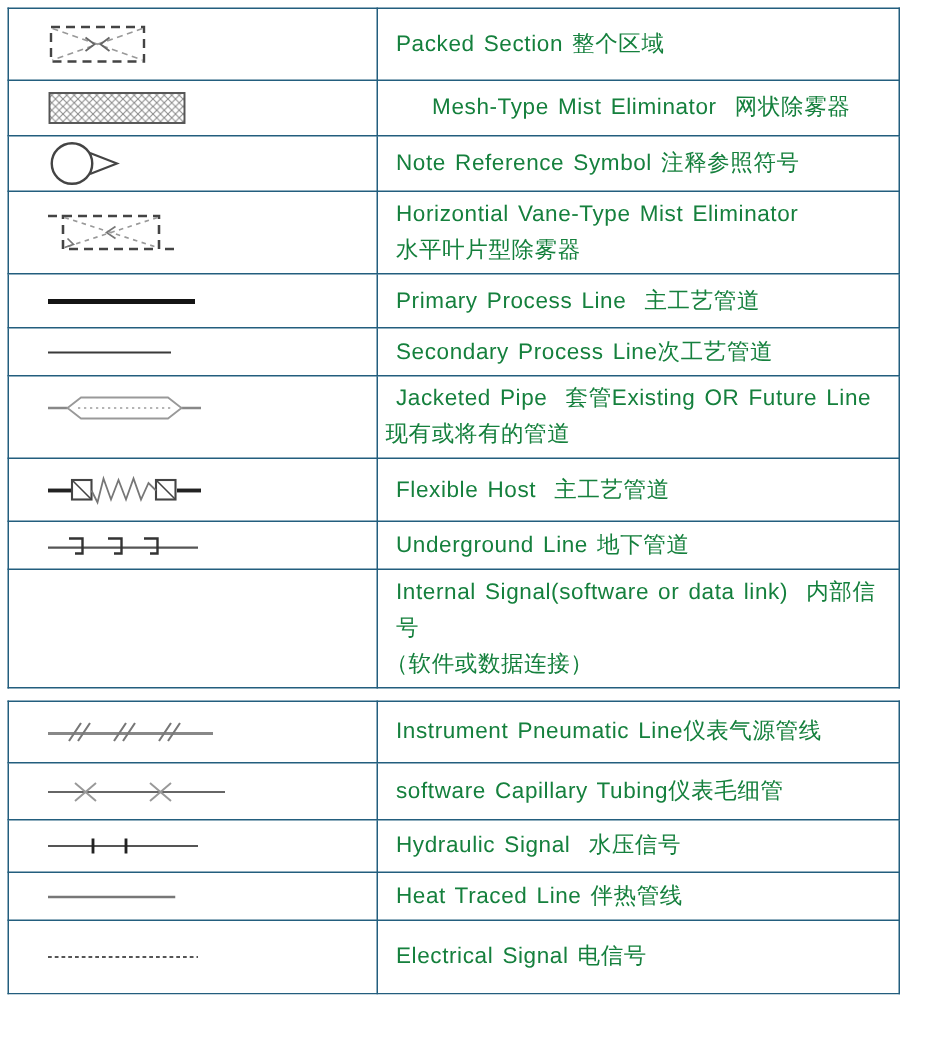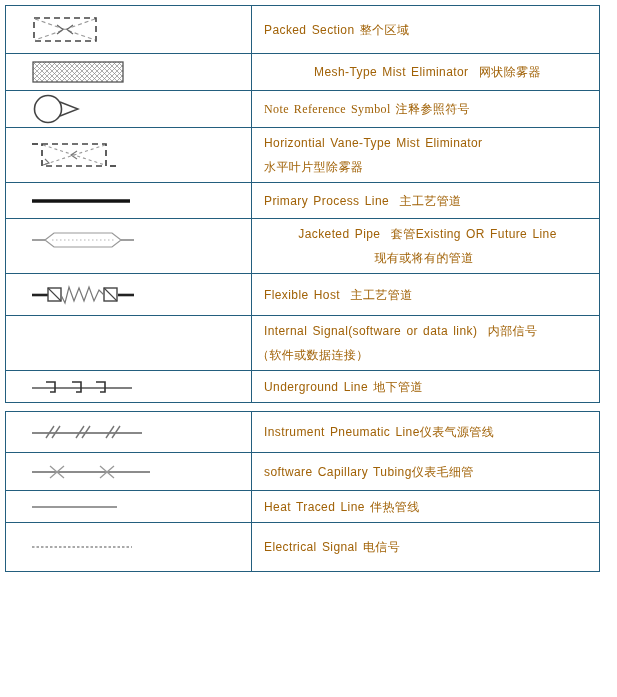--- a/index.html
+++ b/index.html
@@ -2,21 +2,21 @@
 <html><head>
 <meta charset="utf-8">
 <style>
   html,body{margin:0;padding:0;background:#ffffff;width:617px;}
   body{font-family:"Liberation Sans","DejaVu Sans",sans-serif;}
   .legend{border-collapse:collapse;margin-left:5px;width:595px;table-layout:fixed;}
   .legend td{border:1.5px solid #235e7e;vertical-align:middle;}
   #table1{margin-top:5px;}
   #table2{margin-top:8px;}
   td.sym{width:218px;padding-left:26px;}
-  td.txt{padding:3px 8px 3px 12px;font-size:12px;color:#a16207;
+  td.txt{padding:3px 8px 3px 12px;font-size:15px;color:#15803d;
          letter-spacing:0.4px;word-spacing:1.5px;line-height:24px;}
   td.txt div{white-space:pre-wrap;}
   .outdent{margin-left:-7px;}
   svg{display:block;}
 </style>
 </head>
 <body>
 
 <table class="legend" id="table1">
   <tbody>
@@ -42,21 +42,21 @@
             <path d="M0,5 L5,0 M0,0 L5,5" stroke="#8a8a8a" stroke-width="0.7"></path>
           </pattern>
         </defs>
         <rect x="1" y="1" width="90" height="20" fill="url(#meshhatch)" stroke="#555" stroke-width="1.3"></rect>
       </svg>
     </td>
     <td class="txt">
           <div>Mesh-Type Mist Eliminator  网状除雾器</div>
         </td>
   </tr>
-  <tr style="height:29px;font-family:Liberation Serif, serif;">
+  <tr style="height:29px;">
     <td class="sym">
       <svg width="56" height="34" viewBox="0 0 56 34">
         <circle cx="16" cy="17" r="13.5" fill="none" stroke="#444" stroke-width="1.6"></circle>
         <path d="M28,10 L46,17 L28,24" fill="none" stroke="#444" stroke-width="1.4"></path>
       </svg>
     </td>
     <td class="txt">
           <div>Note Reference Symbol 注释参照符号</div>
         </td>
   </tr>
@@ -80,21 +80,31 @@
   <tr style="height:36px;margin-top:20px;">
     <td class="sym">
       <svg width="98" height="6" viewBox="0 0 98 6">
         <line x1="0" y1="3" x2="98" y2="3" stroke="#141414" stroke-width="3.4"></line>
       </svg>
     </td>
     <td class="txt">
           <div>Primary Process Line  主工艺管道</div>
         </td>
   </tr>
-  <tr style="height:55px;text-align:center;">
+  <tr style="height:32px;">
+    <td class="sym">
+      <svg width="82" height="4" viewBox="0 0 82 4">
+        <line x1="0" y1="2" x2="82" y2="2" stroke="#3a3a3a" stroke-width="1.4"></line>
+      </svg>
+    </td>
+    <td class="txt">
+          <div>Secondary Process Line次工艺管道</div>
+        </td>
+  </tr>
+  <tr style="height:55px;">
     <td class="sym" style="vertical-align:top;padding-top:10px;">
       <svg width="102" height="22" viewBox="0 0 102 22">
         <line x1="0" y1="11" x2="13" y2="11" stroke="#888" stroke-width="1.6"></line>
         <line x1="89" y1="11" x2="102" y2="11" stroke="#888" stroke-width="1.6"></line>
         <path d="M13,11 L22,4 H80 L89,11 L80,18 H22 Z" fill="none" stroke="#999" stroke-width="1.2"></path>
         <line x1="20" y1="11" x2="82" y2="11" stroke="#b5b5b5" stroke-width="1.2" stroke-dasharray="1.5,2.5"></line>
       </svg>
     </td>
     <td class="txt">
       <div>Jacketed Pipe  套管Existing OR Future Line</div>
@@ -110,39 +120,39 @@
         <line x1="16" y1="6" x2="29" y2="19" stroke="#444" stroke-width="1.1"></line>
         <rect x="72" y="6" width="13" height="13" fill="#fff" stroke="#444" stroke-width="1.4"></rect>
         <line x1="72" y1="6" x2="85" y2="19" stroke="#444" stroke-width="1.1"></line>
         <polyline points="29,13 33,21 37,5 42,19 47,6 52,19 57,5 62,19 67,8 72,13" fill="none" stroke="#777" stroke-width="1.2"></polyline>
       </svg>
     </td>
     <td class="txt">
           <div>Flexible Host  主工艺管道</div>
         </td>
   </tr>
-  <tr style="height:54px;">
-    <td class="sym"></td>
-    <td class="txt">
-      <div>Internal Signal(software or data link)  内部信号</div>
-      <div class="outdent">（软件或数据连接）</div>
-    </td>
-  </tr>
   <tr style="height:32px;">
     <td class="sym">
       <svg width="100" height="16" viewBox="0 0 100 16">
         <line x1="0" y1="9" x2="100" y2="9" stroke="#555" stroke-width="1.5"></line>
         <path d="M14,3 h9 v10 h-5" fill="none" stroke="#333" stroke-width="1.6"></path>
         <path d="M40,3 h9 v10 h-5" fill="none" stroke="#333" stroke-width="1.6"></path>
         <path d="M64,3 h9 v10 h-5" fill="none" stroke="#333" stroke-width="1.6"></path>
       </svg>
     </td>
     <td class="txt">
           <div>Underground Line 地下管道</div>
         </td>
+  </tr>
+  <tr style="height:54px;">
+    <td class="sym"></td>
+    <td class="txt">
+      <div>Internal Signal(software or data link)  内部信号</div>
+      <div class="outdent">（软件或数据连接）</div>
+    </td>
   </tr>
 </tbody>
   </table>
 
 <table class="legend" id="table2">
   <tbody>
       <tr style="height:41px;">
     <td class="sym">
       <svg width="110" height="16" viewBox="0 0 110 16">
         <line x1="0" y1="9" x2="110" y2="9" stroke="#888" stroke-width="2"></line>
@@ -160,20 +170,32 @@
       <svg width="118" height="18" viewBox="0 0 118 18">
         <line x1="0" y1="9" x2="118" y2="9" stroke="#666" stroke-width="1.3"></line>
         <path d="M18,3 L32,15 M32,3 L18,15" stroke="#999" stroke-width="1.3" fill="none"></path>
         <path d="M68,3 L82,15 M82,3 L68,15" stroke="#999" stroke-width="1.3" fill="none"></path>
       </svg>
     </td>
     <td class="txt">
           <div>software Capillary Tubing仪表毛细管</div>
         </td>
   </tr>
+  <tr style="height:35px;">
+    <td class="sym">
+      <svg width="100" height="14" viewBox="0 0 100 14">
+        <line x1="0" y1="7" x2="100" y2="7" stroke="#555" stroke-width="1.3"></line>
+        <line x1="30" y1="2" x2="30" y2="12" stroke="#222" stroke-width="1.9"></line>
+        <line x1="52" y1="2" x2="52" y2="12" stroke="#222" stroke-width="1.9"></line>
+      </svg>
+    </td>
+    <td class="txt">
+          <div>Hydraulic Signal  水压信号</div>
+        </td>
+  </tr>
   <tr style="height:32px;">
     <td class="sym">
       <svg width="85" height="4" viewBox="0 0 85 4">
         <line x1="0" y1="2" x2="85" y2="2" stroke="#777" stroke-width="1.7"></line>
       </svg>
     </td>
     <td class="txt">
           <div>Heat Traced Line 伴热管线</div>
         </td>
   </tr>

